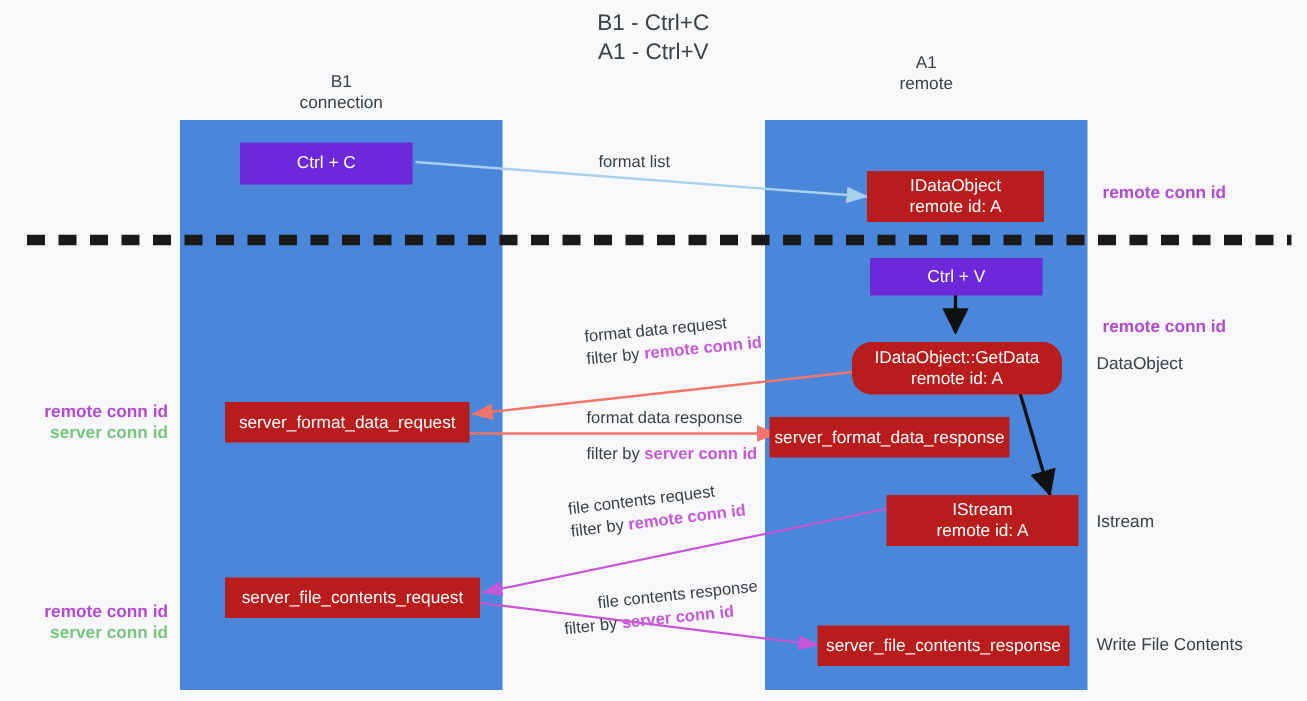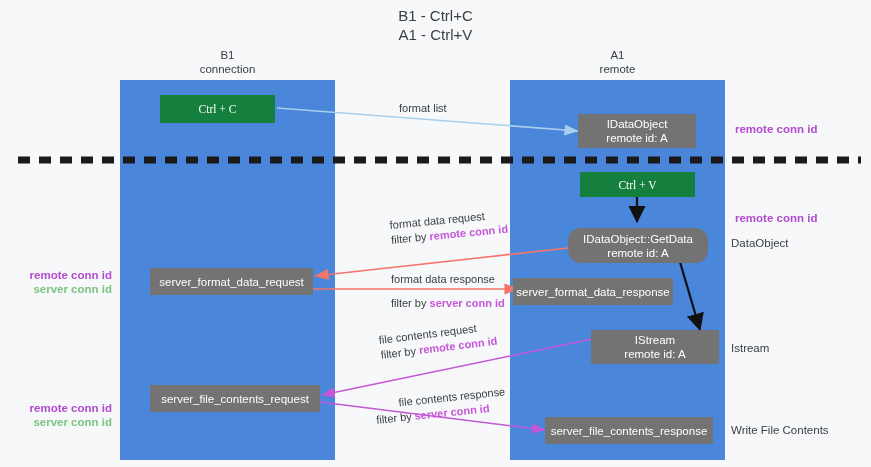--- a/index.html
+++ b/index.html
@@ -74,22 +74,22 @@
     display: flex;
     flex-direction: column;
     align-items: center;
     justify-content: center;
     color: #ffffff;
     font-size: 11.5px;
     line-height: 14px;
     text-align: center;
     padding: 2px 4px;
   }
-  .node.orange { background: #737373; }
-  .node.green  { background: #15803d; font-family: Liberation Serif, serif; }
+  .node.orange { background: #b91c1c; }
+  .node.green  { background: #6d28d9; }
   .node .sub { font-size: 11.5px; line-height: 14px; }
 
   
   .edge-label {
     position: absolute;
     font-size: 11px;
     line-height: 15px;
     color: #3c4043;
     white-space: nowrap;
   }
@@ -150,21 +150,21 @@
     <line x1="320" y1="402" x2="545" y2="430" stroke="#c657d8" stroke-width="1.5" marker-end="url(#ah-magenta)"></line>
   </svg>
 
   <div class="layer">
 
     <div class="abs" id="title">B1 - Ctrl+C
 A1 - Ctrl+V</div>
 
     <div class="lane-caption" style="left:120px; top:48px; width:215px;">B1
 connection</div>
-    <div class="lane-caption" style="left:510px; top:48px; width:215px;">A1
+    <div class="lane-caption" style="left:510px; top:35px; width:215px;">A1
 remote</div>
 
     <div class="node green" style="left:160px; top:95px; width:115px; height:28px;">
       <span>Ctrl + C</span>
     </div>
 
     <div class="node orange" style="left:578px; top:114px; width:118px; height:34px;">
       <span>IDataObject</span>
       <span class="sub">remote id: A</span>
     </div>

